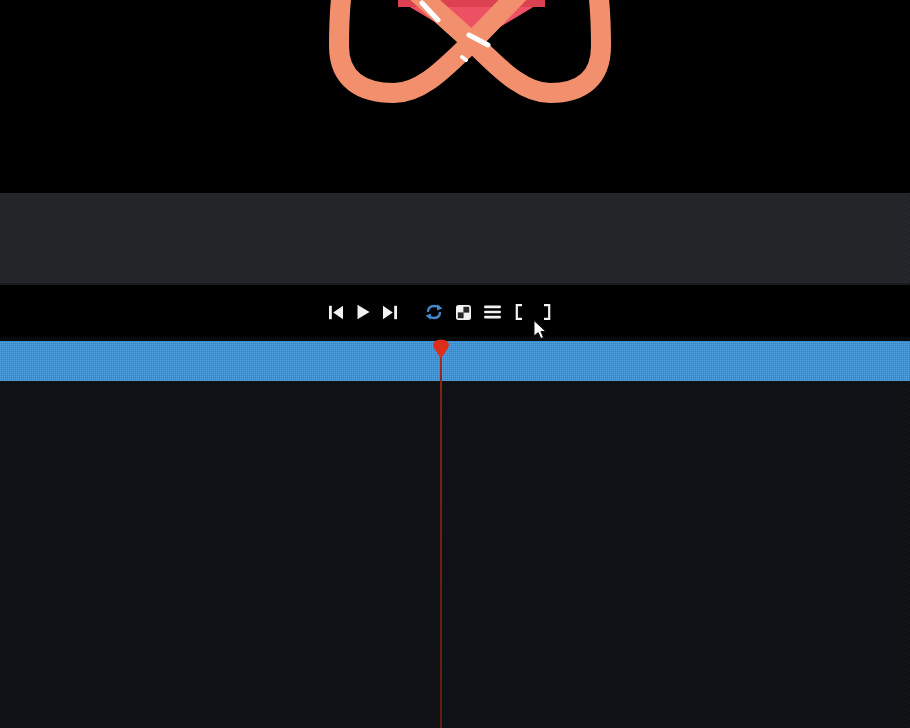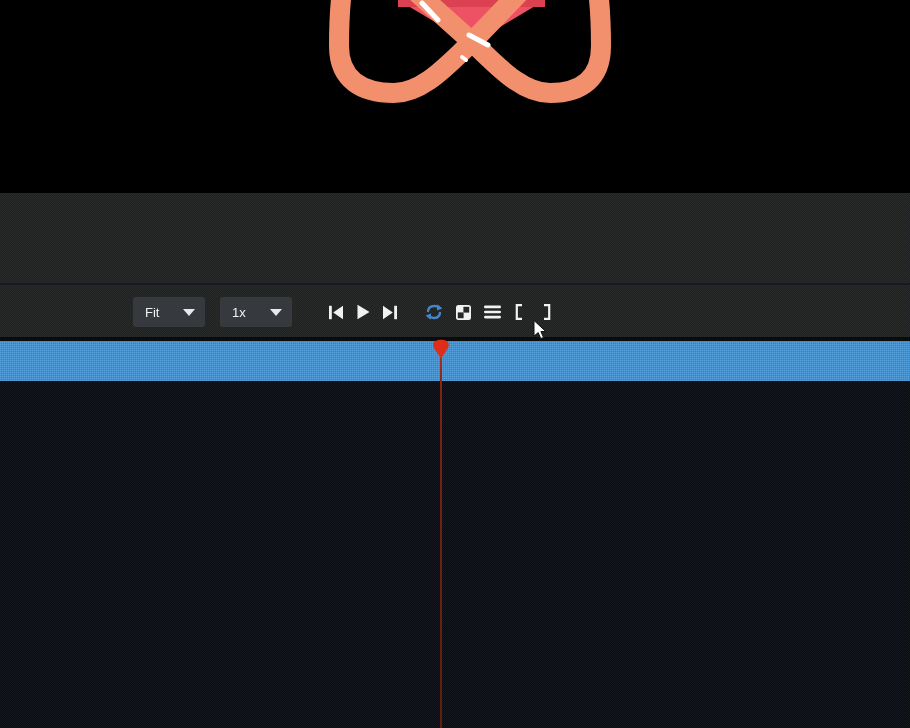--- a/index.html
+++ b/index.html
@@ -74,30 +74,20 @@
 
       <path d="M 110 3 L 126 20" stroke="#FFFFFF" stroke-width="5" stroke-linecap="round" fill="none"></path>
       <path d="M 157 35 L 176 45" stroke="#FFFFFF" stroke-width="5" stroke-linecap="round" fill="none"></path>
       <path d="M 150 57 L 154 60" stroke="#FFFFFF" stroke-width="4" stroke-linecap="round" fill="none"></path>
     </svg>
   </div>
 
   <div class="band gap-band dither-gray"></div>
   <div class="band separator"></div>
 
-  <div class="band toolbar dither-gray">
-    <div class="dropdown dd-fit">
-      <span class="dd-label">Fit</span>
-      <span class="chev"></span>
-    </div>
-    <div class="dropdown dd-speed">
-      <span class="dd-label">1x</span>
-      <span class="chev"></span>
-    </div>
-  </div>
 
   <button class="ibtn" style="left:323px;">
     <svg width="16" height="15" viewBox="0 0 16 15">
       <rect x="1" y="0.8" width="2.8" height="13.4" fill="#F2F2F2"></rect>
       <polygon points="15,0.8 5.2,7.5 15,14.2" fill="#F2F2F2"></polygon>
     </svg>
   </button>
   <button class="ibtn" style="left:350px;">
     <svg width="14" height="16" viewBox="0 0 14 16">
       <polygon points="1.5,0.8 13.5,8 1.5,15.2" fill="#F2F2F2"></polygon>

